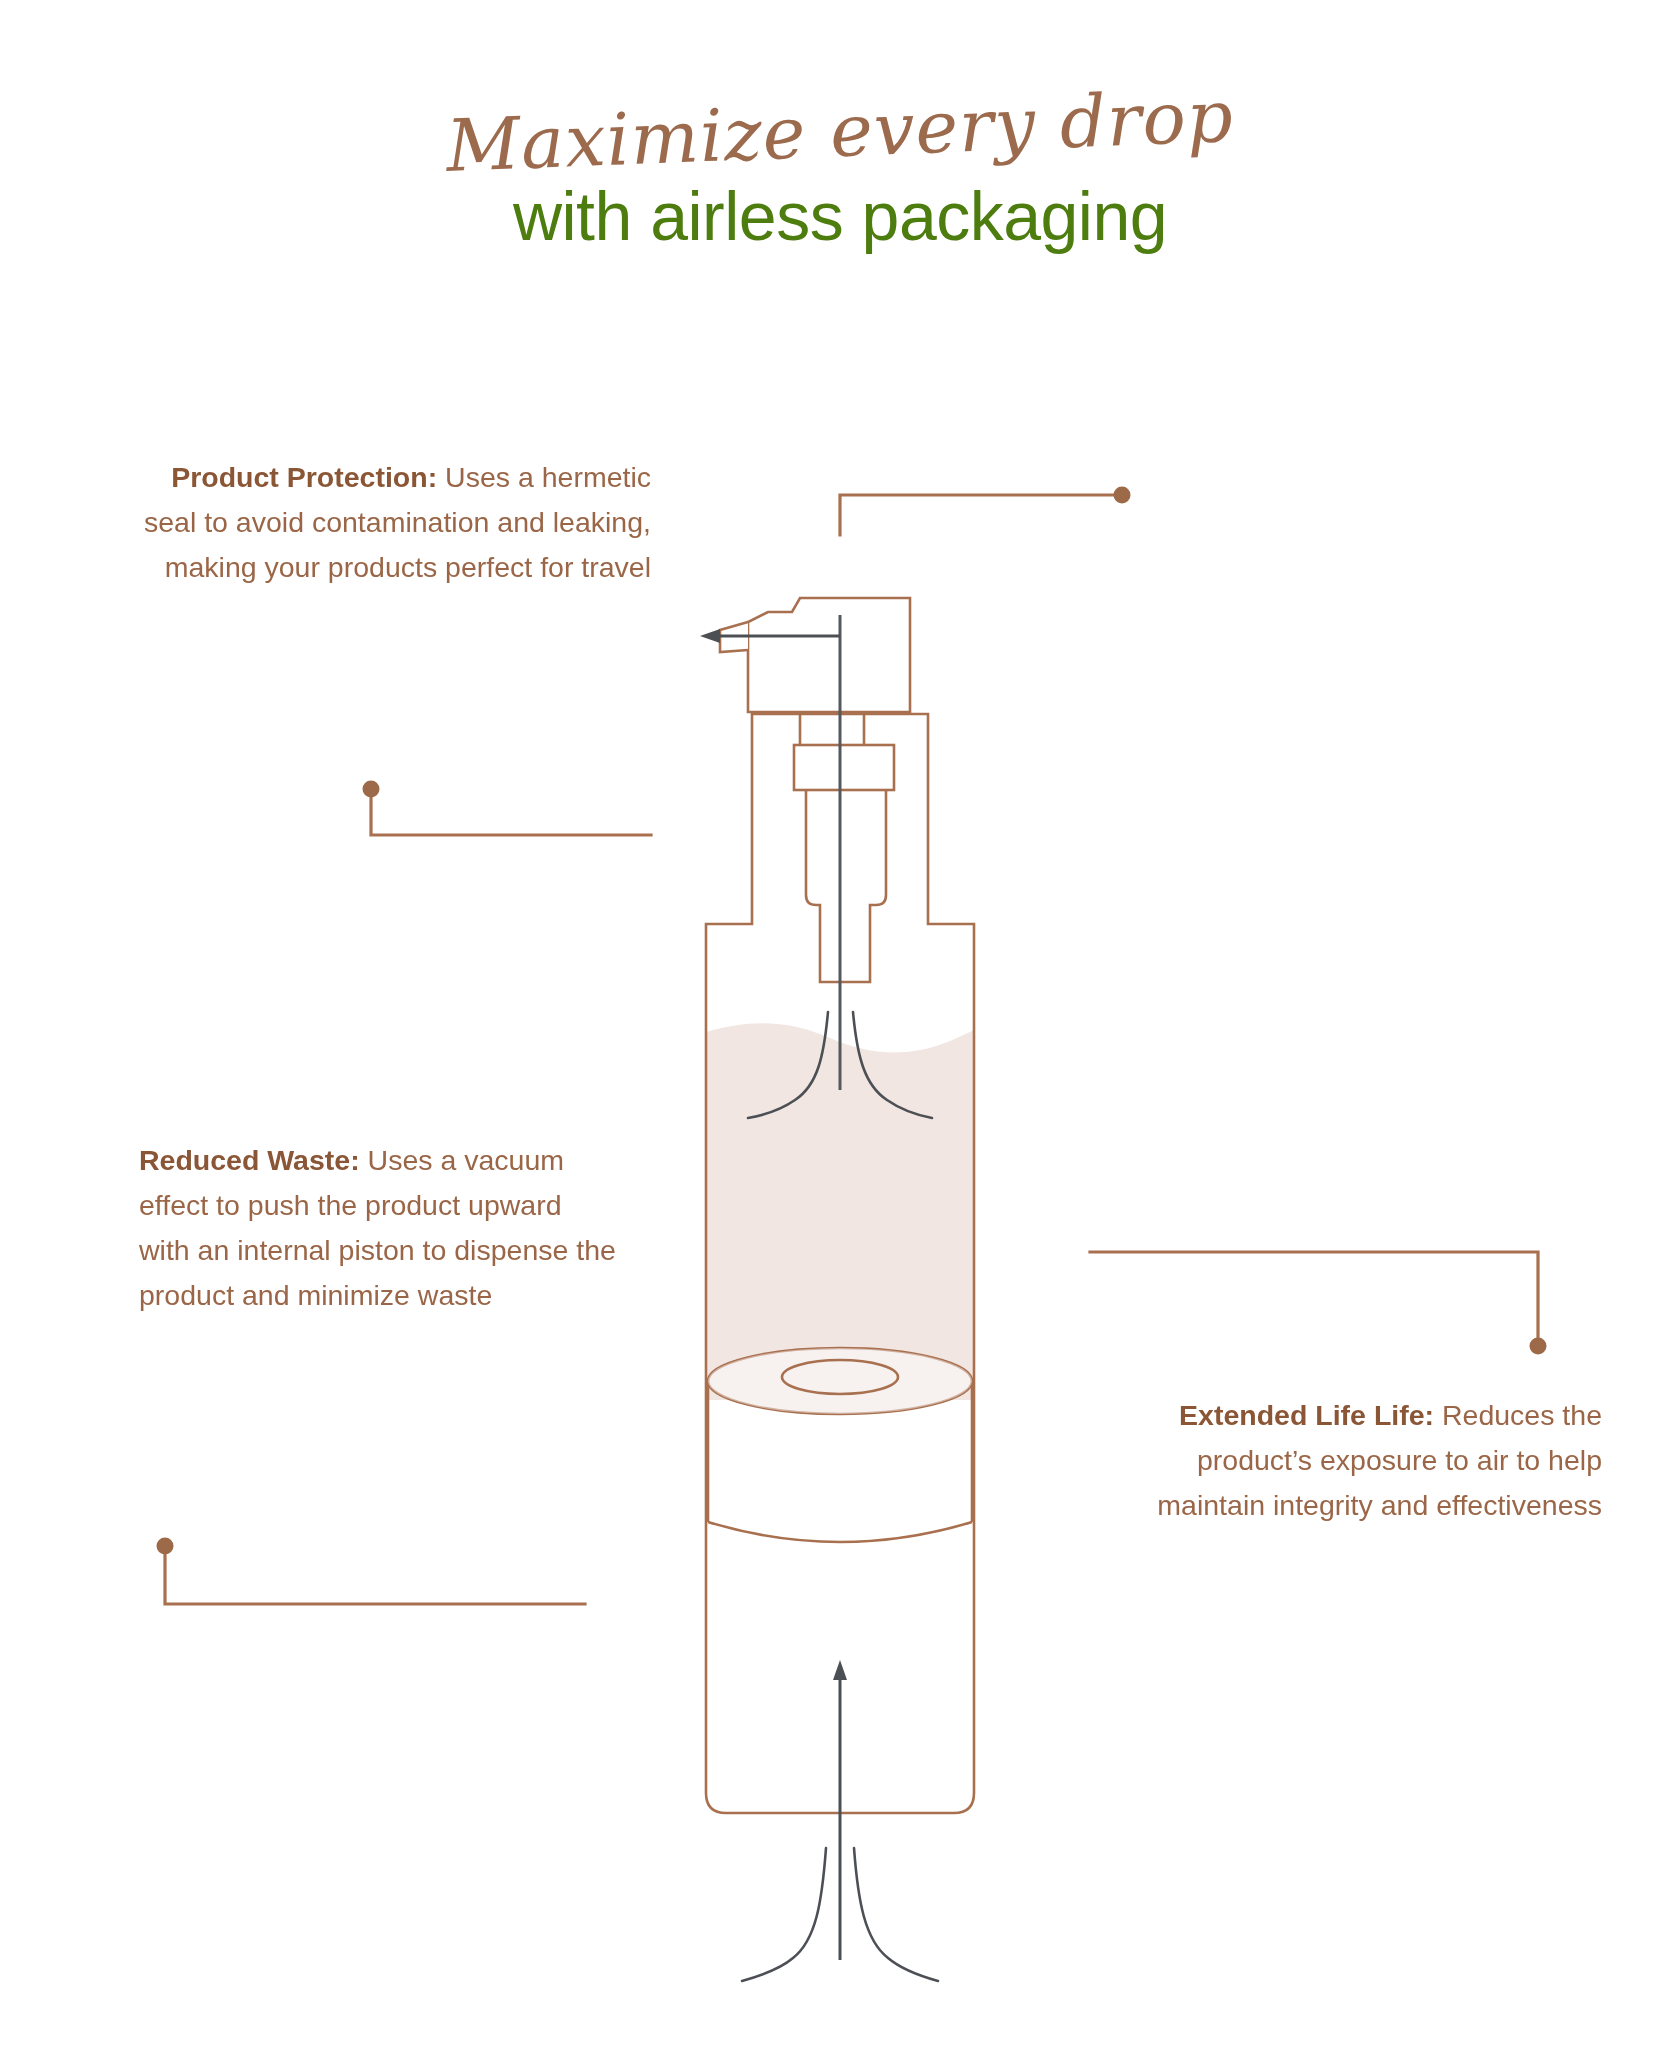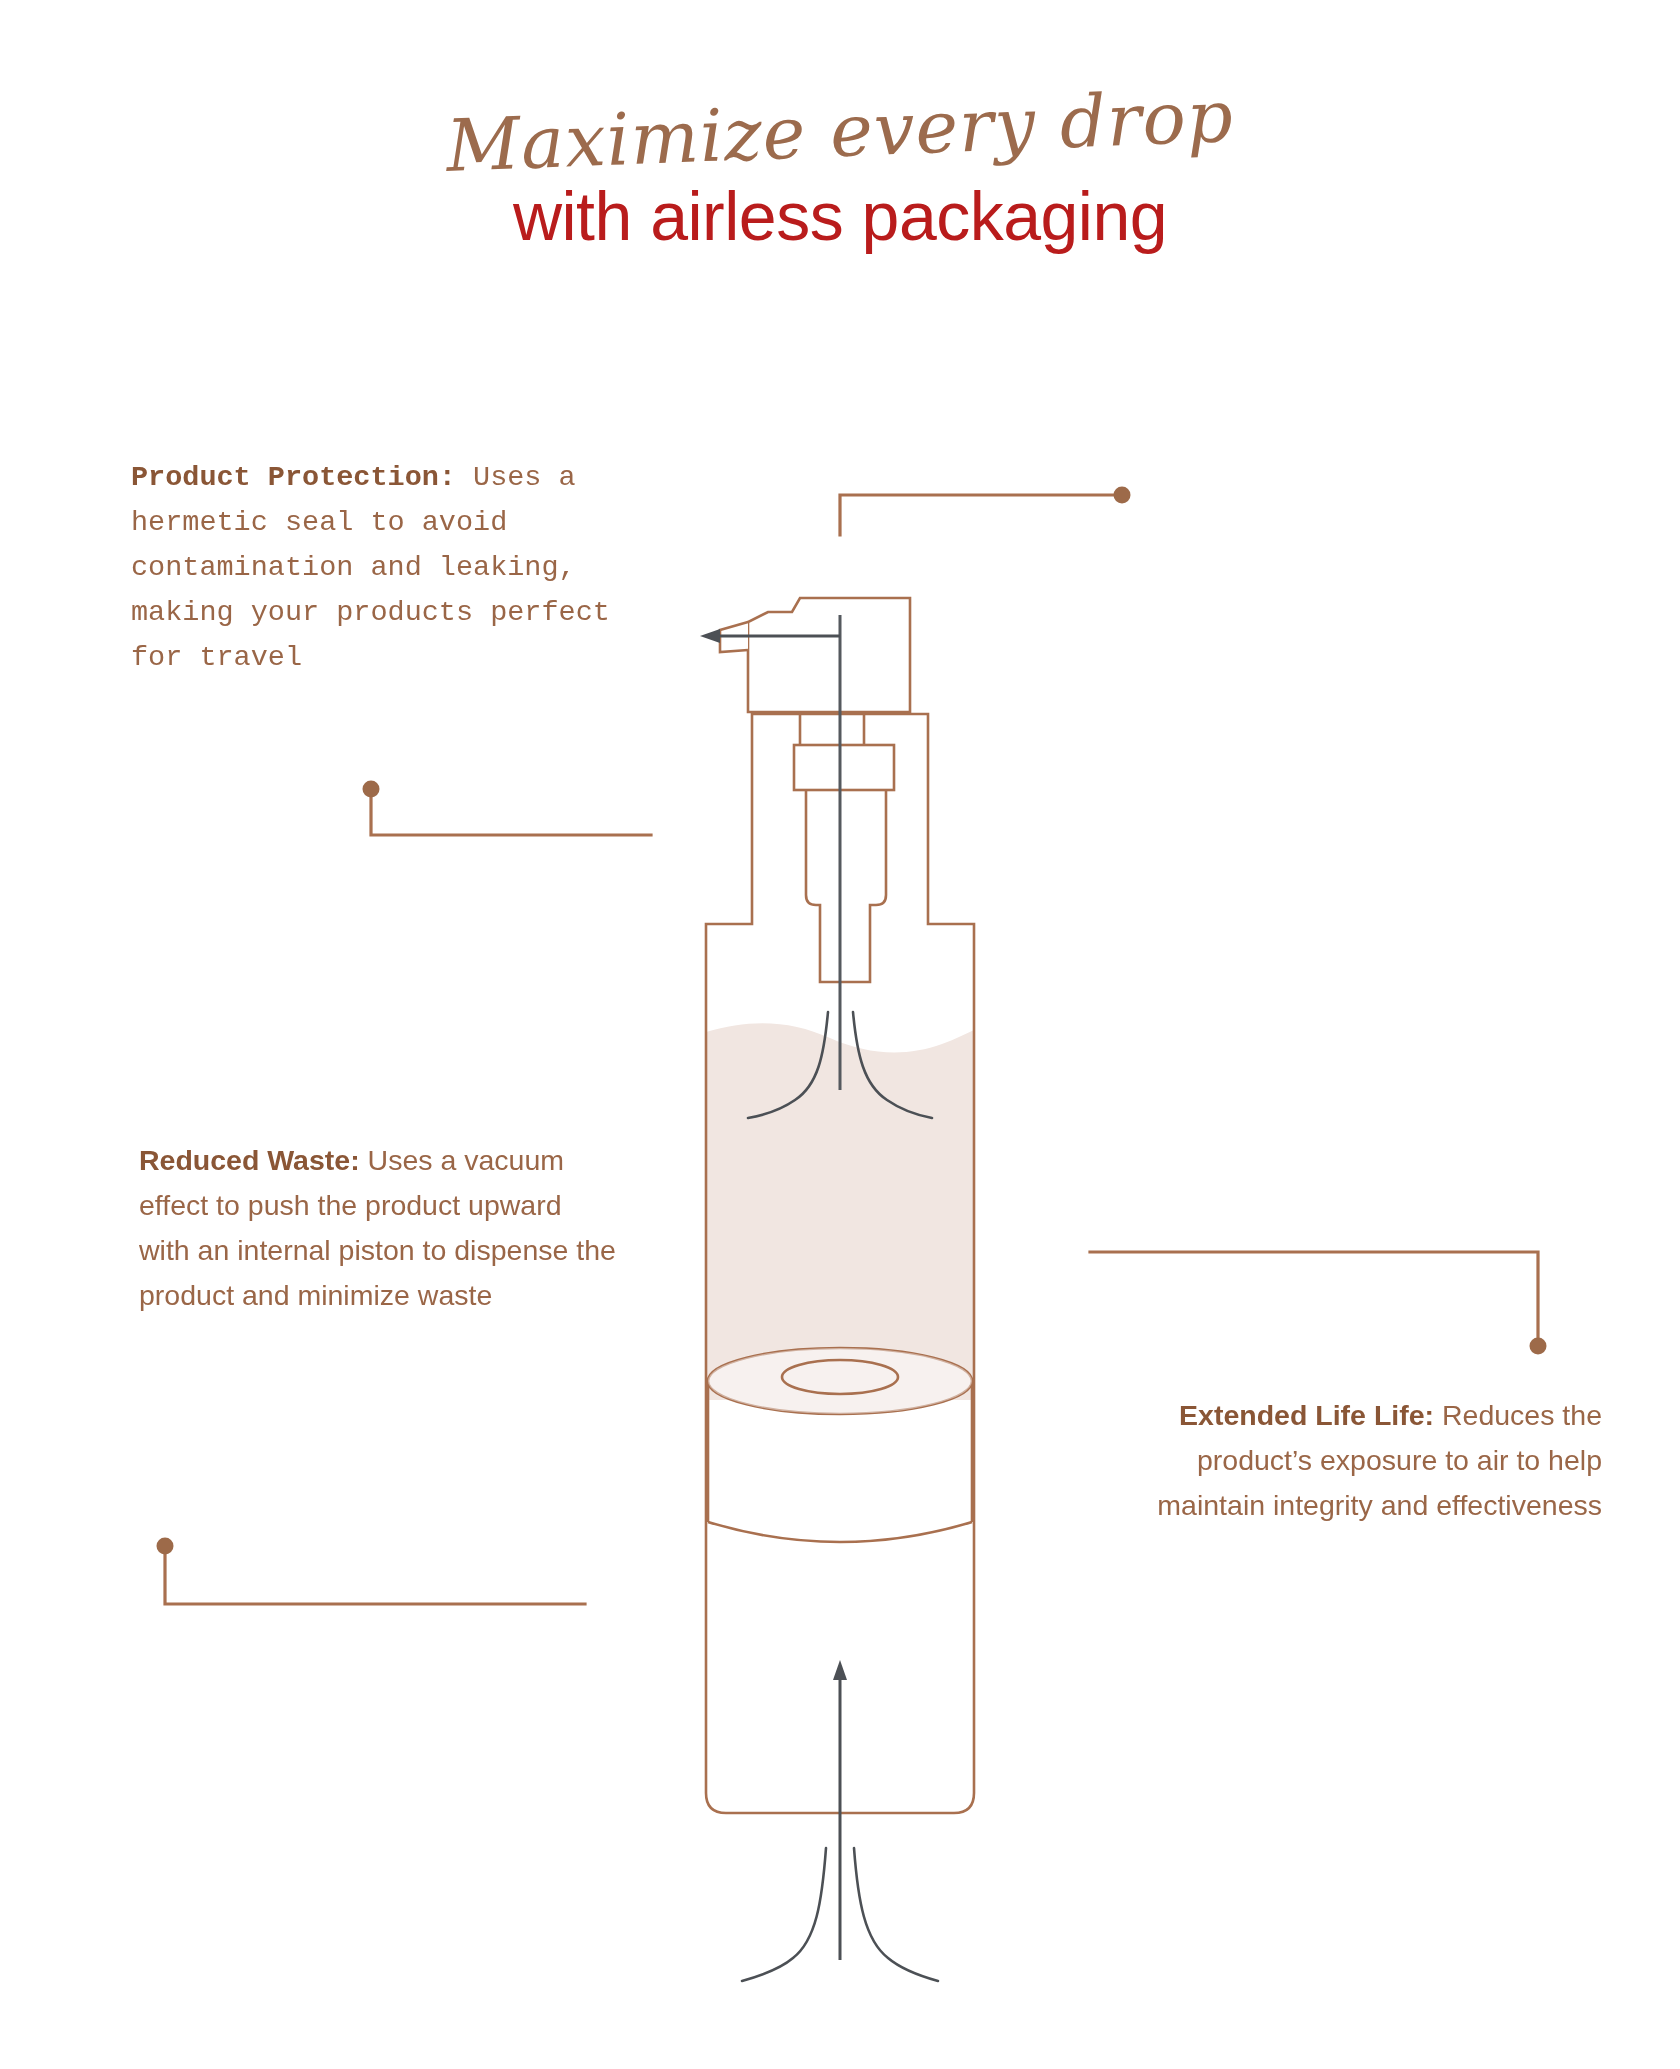--- a/index.html
+++ b/index.html
@@ -35,21 +35,21 @@
     transform: rotate(-2.2deg);
     transform-origin: center center;
     display: block;
     margin-bottom: 14px;
   }
   #title-main {
     font-family: "Liberation Sans", sans-serif;
     font-weight: 400;
     font-size: 68px;
     line-height: 1.05;
-    color: #b91c1c;
+    color: #4d7c0f;
     letter-spacing: -0.5px;
     display: block;
   }
 
   
   .copy-block {
     position: absolute;
     color: #9A6647;
     font-size: 28.5px;
     line-height: 1.58;
@@ -57,22 +57,21 @@
     font-weight: 400;
   }
   .copy-block .lede {
     font-weight: bold;
     color: #8A5636;
   }
   #block-product-protection {
     left: 131px;
     top: 455px;
     width: 520px;
-    text-align: left;
-    font-family: Liberation Mono, monospace;
+    text-align: right;
   }
   #block-precise-dispensing {
     left: 1130px;
     top: 472px;
     width: 472px;
     text-align: right;
   }
   #block-reduced-waste {
     left: 131px;
     top: 1138px;

